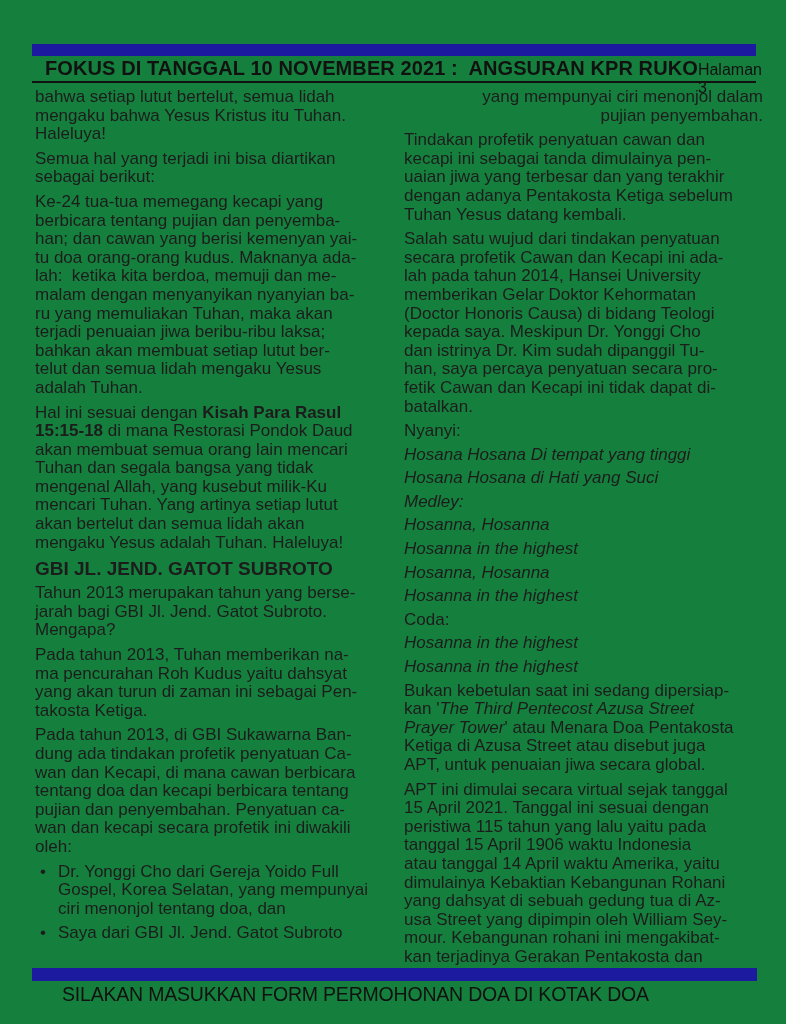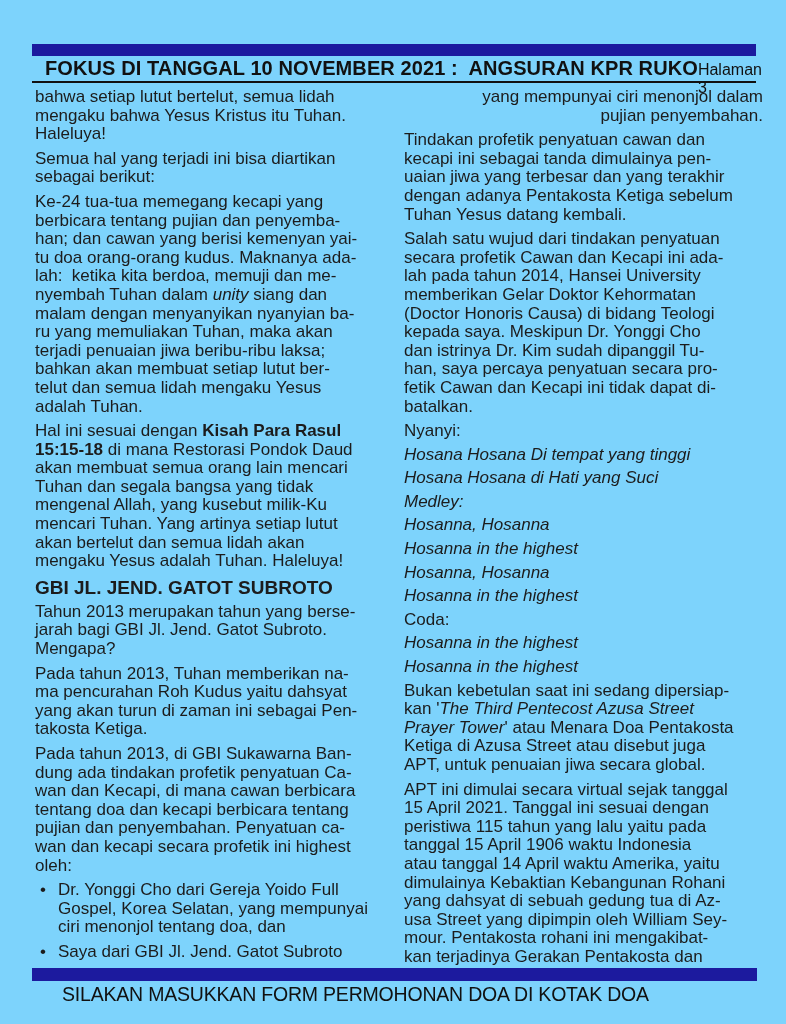--- a/index.html
+++ b/index.html
@@ -1,18 +1,18 @@
 <!DOCTYPE html>
 <html><head>
 <meta charset="utf-8">
 <style>
   html,body{margin:0;padding:0;background:#ffffff;}
   .page{
     position:relative;width:786px;height:1024px;overflow:hidden;
-    background:#7dd3fc;color:#1c1c1c;
+    background:#15803d;color:#1c1c1c;
     font-family:"Liberation Sans",sans-serif;
   }
   .top-bar{position:absolute;left:32px;top:44px;width:724px;height:12px;background:#1c1a9e;}
   .header-row{position:absolute;left:45px;top:57px;width:711px;display:flex;justify-content:space-between;align-items:baseline;}
   .title{font-weight:bold;font-size:20px;letter-spacing:0.1px;white-space:pre;color:#111;}
   .pagenum{font-size:16px;color:#111;padding-right:2px;}
   .rule{position:absolute;left:32px;top:81px;width:724px;height:2px;background:#111;}
   .content{position:absolute;left:35px;top:88px;width:728px;display:flex;}
   .col{width:359px;}
   .col-right{margin-left:10px;width:359px;}
@@ -47,21 +47,20 @@
         <div class="blk p">
           <div class="line">Semua hal yang terjadi ini bisa diartikan</div>
           <div class="line">sebagai berikut:</div>
         </div>
         <div class="blk p">
           <div class="line">Ke-24 tua-tua memegang kecapi yang</div>
           <div class="line">berbicara tentang pujian dan penyemba-</div>
           <div class="line">han; dan cawan yang berisi kemenyan yai-</div>
           <div class="line">tu doa orang-orang kudus. Maknanya ada-</div>
           <div class="line">lah:  ketika kita berdoa, memuji dan me-</div>
-          <div class="line">nyembah Tuhan dalam <i>unity</i> siang dan</div>
           <div class="line">malam dengan menyanyikan nyanyian ba-</div>
           <div class="line">ru yang memuliakan Tuhan, maka akan</div>
           <div class="line">terjadi penuaian jiwa beribu-ribu laksa;</div>
           <div class="line">bahkan akan membuat setiap lutut ber-</div>
           <div class="line">telut dan semua lidah mengaku Yesus</div>
           <div class="line">adalah Tuhan.</div>
         </div>
         <div class="blk p">
           <div class="line">Hal ini sesuai dengan <b>Kisah Para Rasul</b></div>
           <div class="line"><b>15:15-18</b> di mana Restorasi Pondok Daud</div>
@@ -85,21 +84,21 @@
           <div class="line">ma pencurahan Roh Kudus yaitu dahsyat</div>
           <div class="line">yang akan turun di zaman ini sebagai Pen-</div>
           <div class="line">takosta Ketiga.</div>
         </div>
         <div class="blk p">
           <div class="line">Pada tahun 2013, di GBI Sukawarna Ban-</div>
           <div class="line">dung ada tindakan profetik penyatuan Ca-</div>
           <div class="line">wan dan Kecapi, di mana cawan berbicara</div>
           <div class="line">tentang doa dan kecapi berbicara tentang</div>
           <div class="line">pujian dan penyembahan. Penyatuan ca-</div>
-          <div class="line">wan dan kecapi secara profetik ini highest</div>
+          <div class="line">wan dan kecapi secara profetik ini diwakili</div>
           <div class="line">oleh:</div>
         </div>
         <div class="blk li">
           <div class="line"><span class="marker">•</span>Dr. Yonggi Cho dari Gereja Yoido Full</div>
           <div class="line">Gospel, Korea Selatan, yang mempunyai</div>
           <div class="line">ciri menonjol tentang doa, dan</div>
         </div>
         <div class="blk li">
           <div class="line"><span class="marker">•</span>Saya dari GBI Jl. Jend. Gatot Subroto</div>
         </div>
@@ -170,20 +169,20 @@
         </div>
         <div class="blk p">
           <div class="line">APT ini dimulai secara virtual sejak tanggal</div>
           <div class="line">15 April 2021. Tanggal ini sesuai dengan</div>
           <div class="line">peristiwa 115 tahun yang lalu yaitu pada</div>
           <div class="line">tanggal 15 April 1906 waktu Indonesia</div>
           <div class="line">atau tanggal 14 April waktu Amerika, yaitu</div>
           <div class="line">dimulainya Kebaktian Kebangunan Rohani</div>
           <div class="line">yang dahsyat di sebuah gedung tua di Az-</div>
           <div class="line">usa Street yang dipimpin oleh William Sey-</div>
-          <div class="line">mour. Pentakosta rohani ini mengakibat-</div>
+          <div class="line">mour. Kebangunan rohani ini mengakibat-</div>
           <div class="line">kan terjadinya Gerakan Pentakosta dan</div>
         </div>
       </div>
   </div>
   <div class="bottom-bar" style="background: rgb(28, 26, 158);"></div>
   <div class="footer-text">SILAKAN MASUKKAN FORM PERMOHONAN DOA DI KOTAK DOA</div>
 </div>
 
 </body></html>

